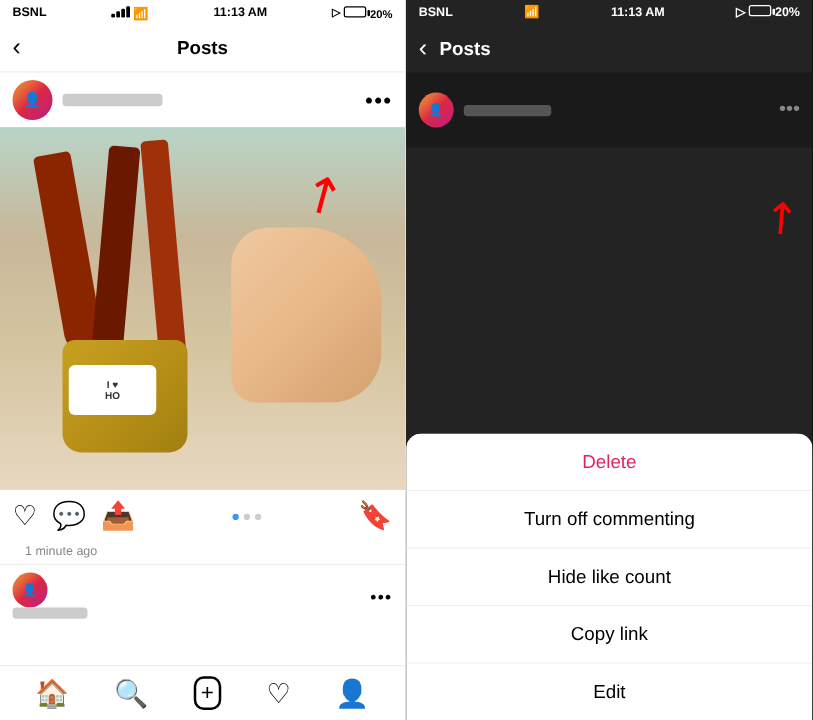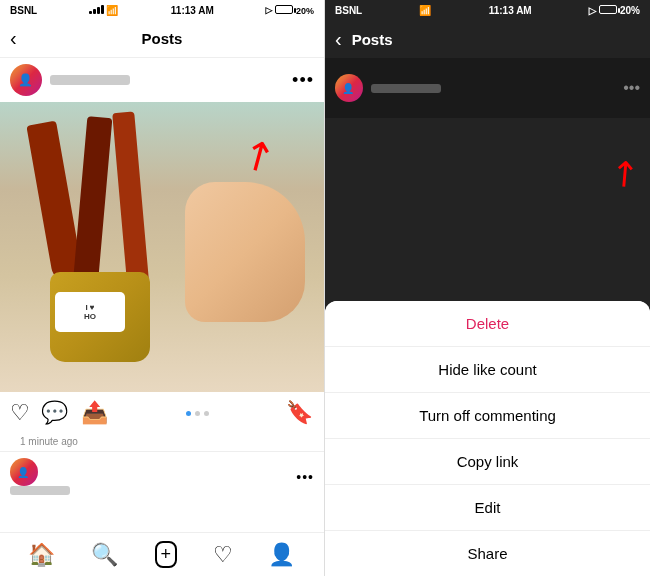--- a/index.html
+++ b/index.html
@@ -482,20 +482,19 @@
   <div class="right-post-preview">
     <div class="avatar" style="width:28px;height:28px;font-size:10px;">👤</div>
     <div class="username-right-blur"></div>
     <span class="more-dots-right" style="margin-left:auto;">•••</span>
   </div>
 
   <div class="red-arrow-right">↙</div>
 
   <div class="action-sheet">
     <div class="action-sheet-item delete">Delete</div>
+    <div class="action-sheet-item">Turn off commenting</div>
     <div class="action-sheet-item">Hide like count</div>
-    <div class="action-sheet-item">Turn off commenting</div>
     <div class="action-sheet-item">Copy link</div>
     <div class="action-sheet-item">Edit</div>
-    <div class="action-sheet-item">Share</div>
   </div>
 
 </div>
 
 </body></html>

